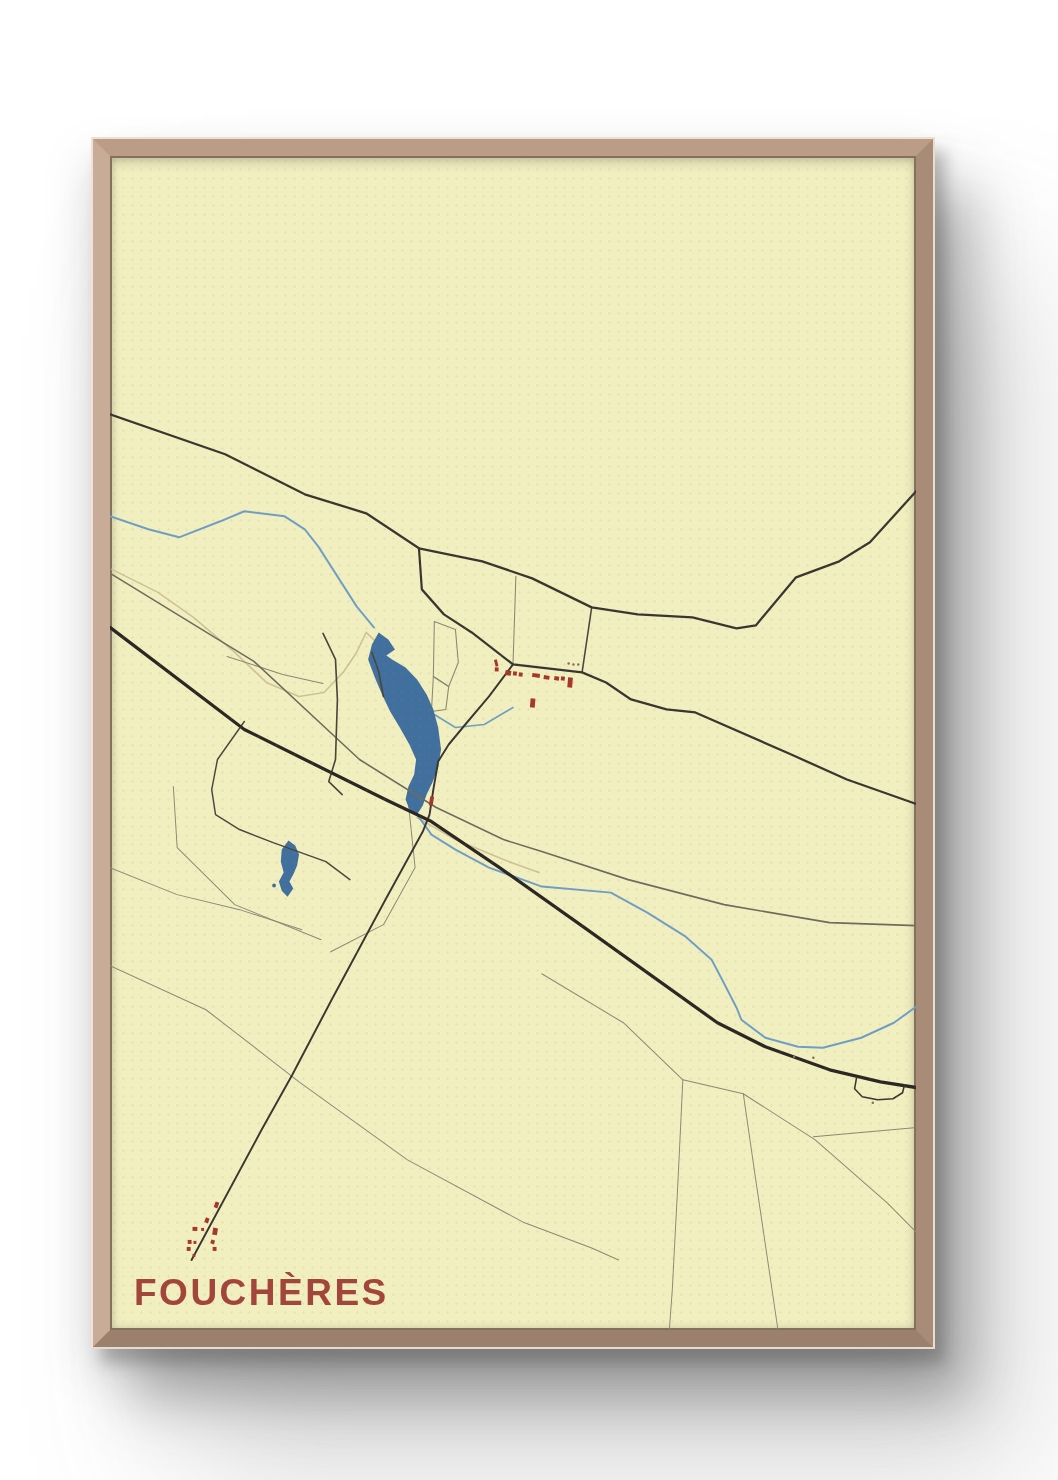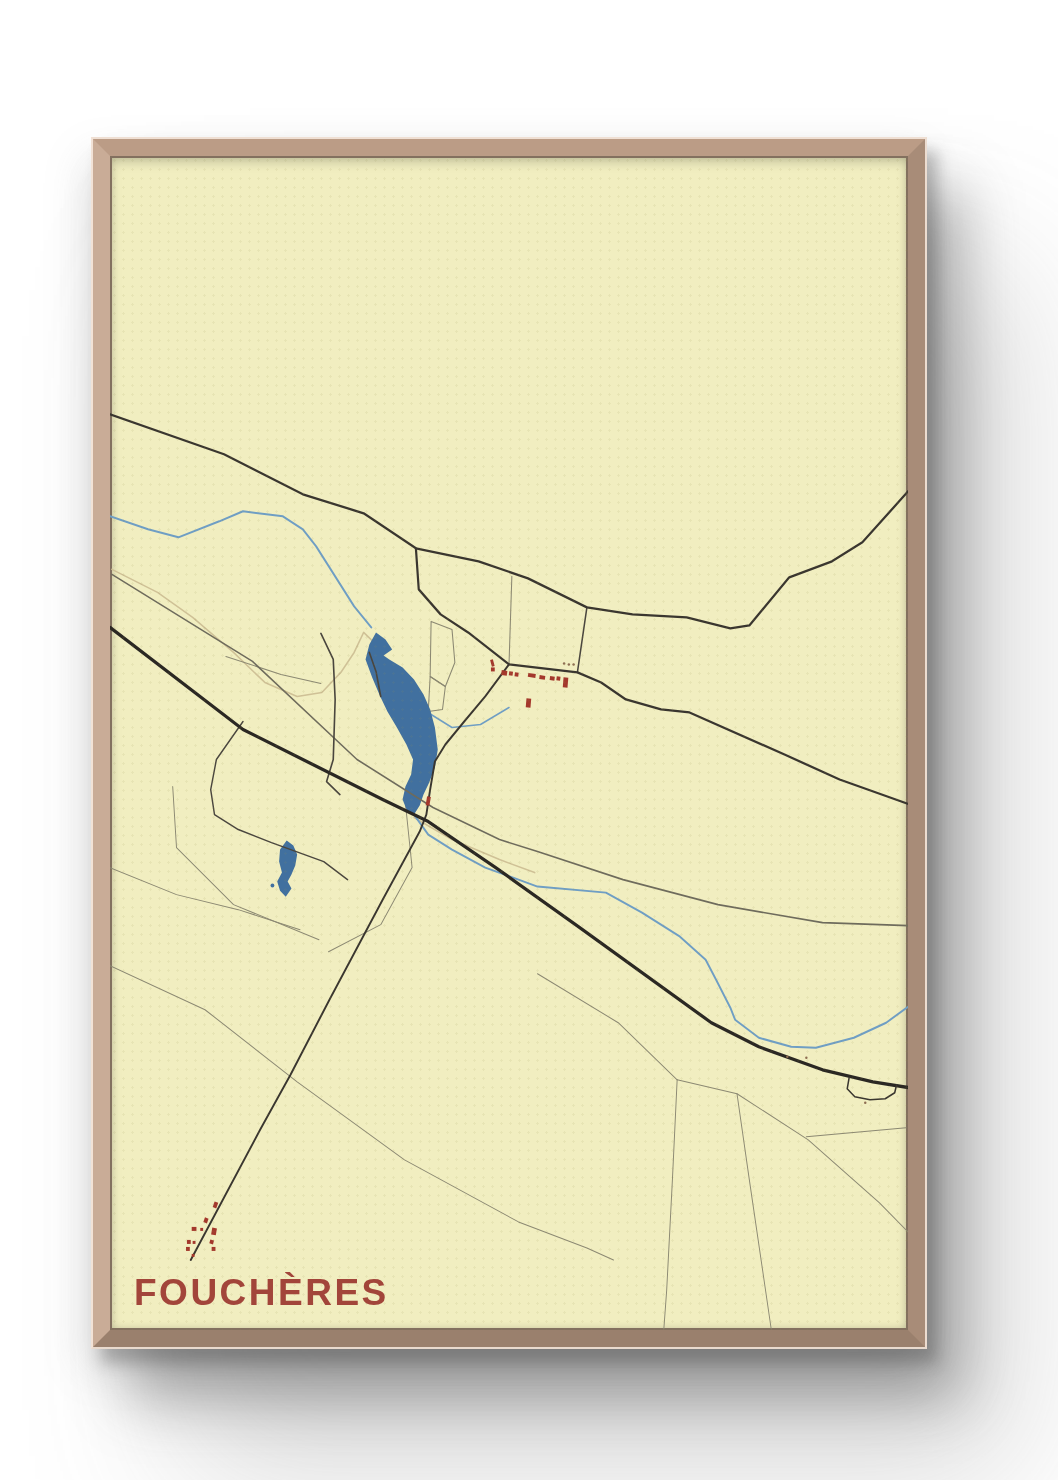--- a/index.html
+++ b/index.html
@@ -9,20 +9,21 @@
     font-family:"Liberation Sans", sans-serif;
   }
   .frame{
     position:absolute;left:91px;top:137px;width:836px;height:1212px;
     background:#b59681;
     box-shadow:
       10px 14px 14px rgba(60,60,60,.30),
       36px 52px 55px rgba(70,70,70,.40),
       90px 130px 140px rgba(110,110,110,.25),
       -6px 20px 40px rgba(120,120,120,.18);
+    padding-left: 8px;
   }
   .frame::before{ 
     content:'';position:absolute;inset:0;box-sizing:border-box;
     border:19px solid;
     border-color:#bb9c86 #a88c78 #9a806d #c9ac97;
   }
   .frame::after{ 
     content:'';position:absolute;inset:0;box-sizing:border-box;
     border:2px solid rgba(252,240,230,.8);
     pointer-events:none;

